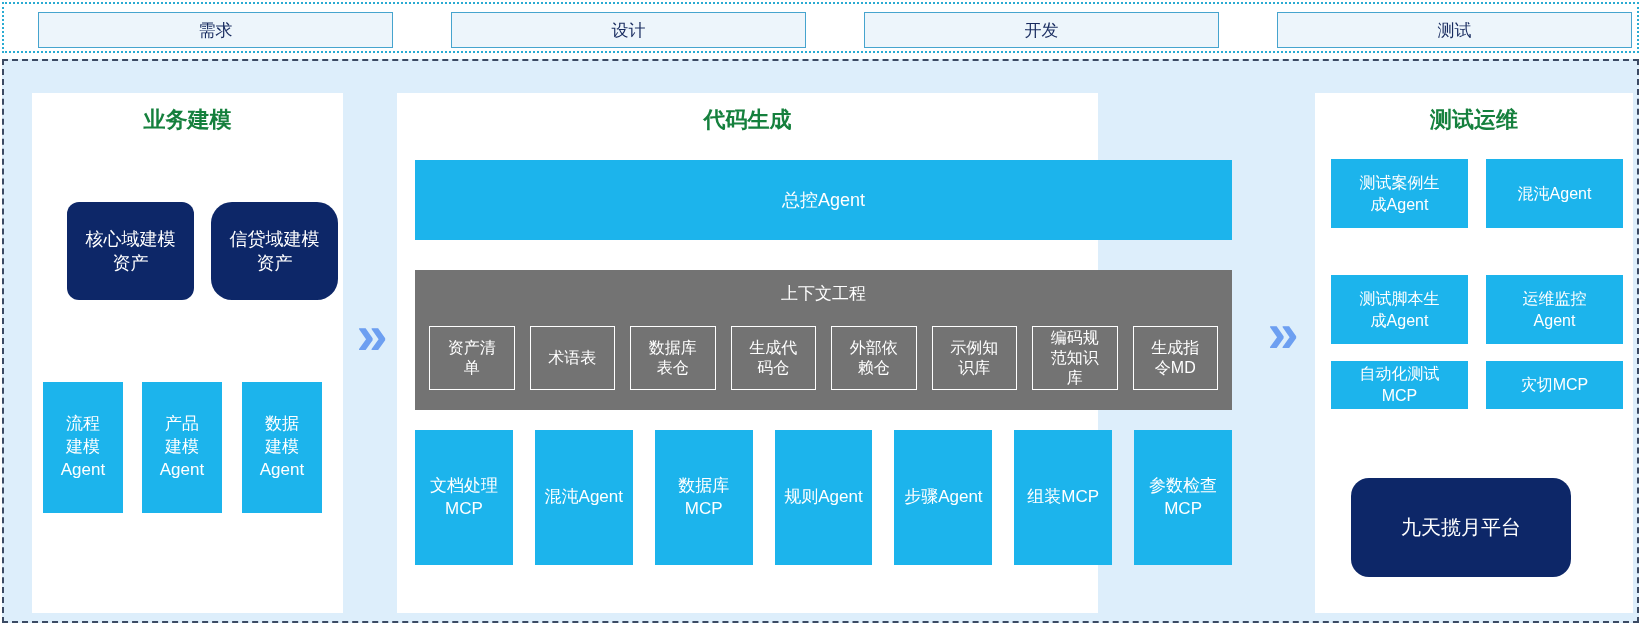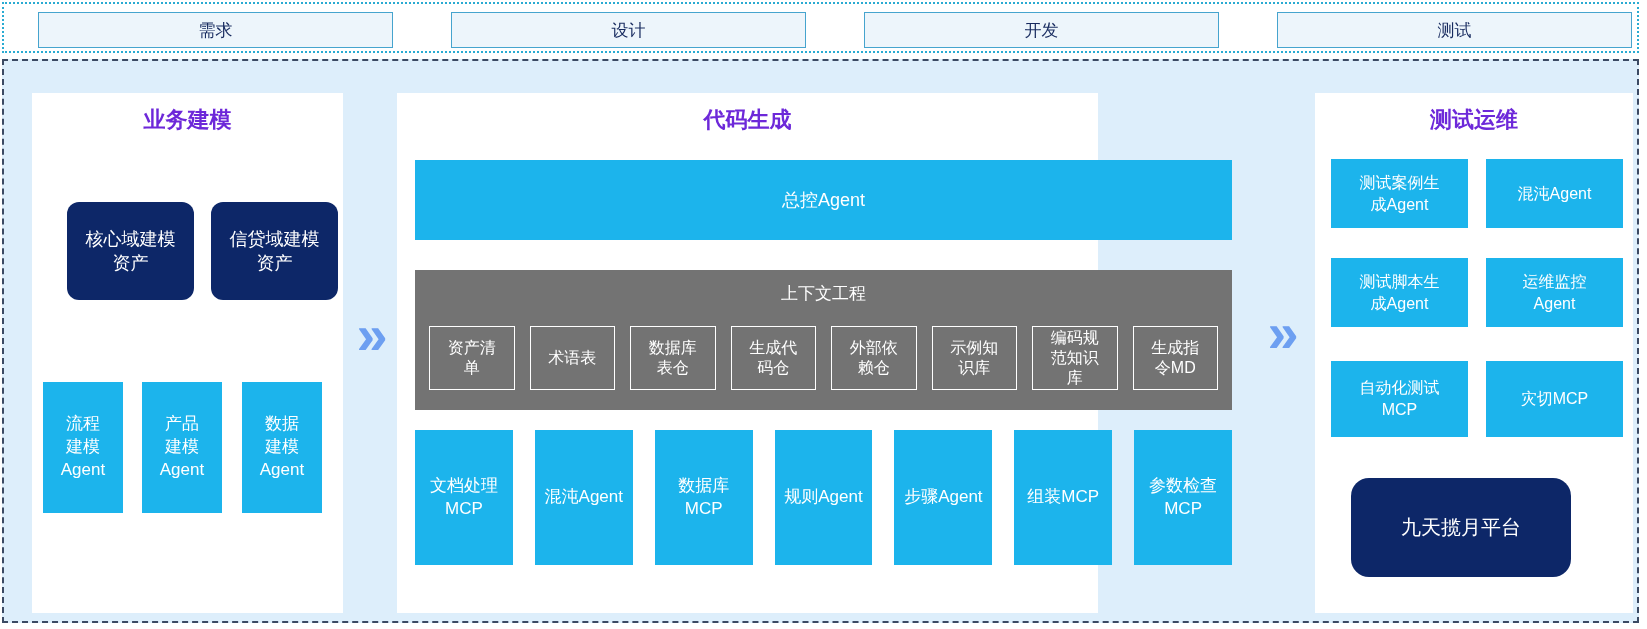--- a/index.html
+++ b/index.html
@@ -56,21 +56,21 @@
   #panel-business { left: 28px;  width: 311px; }
   #panel-codegen  { left: 393px; width: 701px; }
   #panel-testops  { left: 1311px; width: 318px; }
 
   .panel-title {
     display: block;
     margin-top: 12px;
     text-align: center;
     font-size: 22px;
     font-weight: bold;
-    color: #6d28d9;
+    color: #15803d;
   }
 
   .cyan-box {
     background: #1cb4ec;
     color: #ffffff;
     display: flex; align-items: center; justify-content: center;
     text-align: center;
     white-space: pre-line;
     line-height: 1.35;
   }
@@ -86,21 +86,21 @@
   
   .asset-box {
     position: absolute;
     top: 109px;
     width: 127px; height: 98px;
     border-radius: 12px;
     font-size: 18px;
     margin-left: 15px;
   }
   .asset-0 { left: 20px; }
-  .asset-1 { left: 164px; }
+  .asset-1 { left: 164px; border-radius: 21px; }
   .bm-agent {
     position: absolute;
     top: 289px;
     width: 80px; height: 131px;
     font-size: 17px;
   }
   .bm-agent-0 { left: 11px; }
   .bm-agent-1 { left: 110px; }
   .bm-agent-2 { left: 210px; }
 
@@ -146,22 +146,22 @@
   .tool-box { flex: 1; font-size: 17px; }
 
   
   .to-row {
     position: absolute;
     left: 16px;
     width: 292px;
     display: flex; gap: 18px;
   }
   .to-row-0 { top: 66px;  height: 69px; }
-  .to-row-1 { top: 165px; height: 69px; }
-  .to-row-2 { top: 268px; height: 76px; }
+  .to-row-1 { top: 182px; height: 69px; }
+  .to-row-2 { top: 268px; height: 48px; }
   .to-box { flex: 1; font-size: 16px; }
   #platform-box {
     position: absolute;
     left: 36px; top: 385px;
     width: 220px; height: 99px;
     border-radius: 18px;
     font-size: 20px;
   }
 
   

